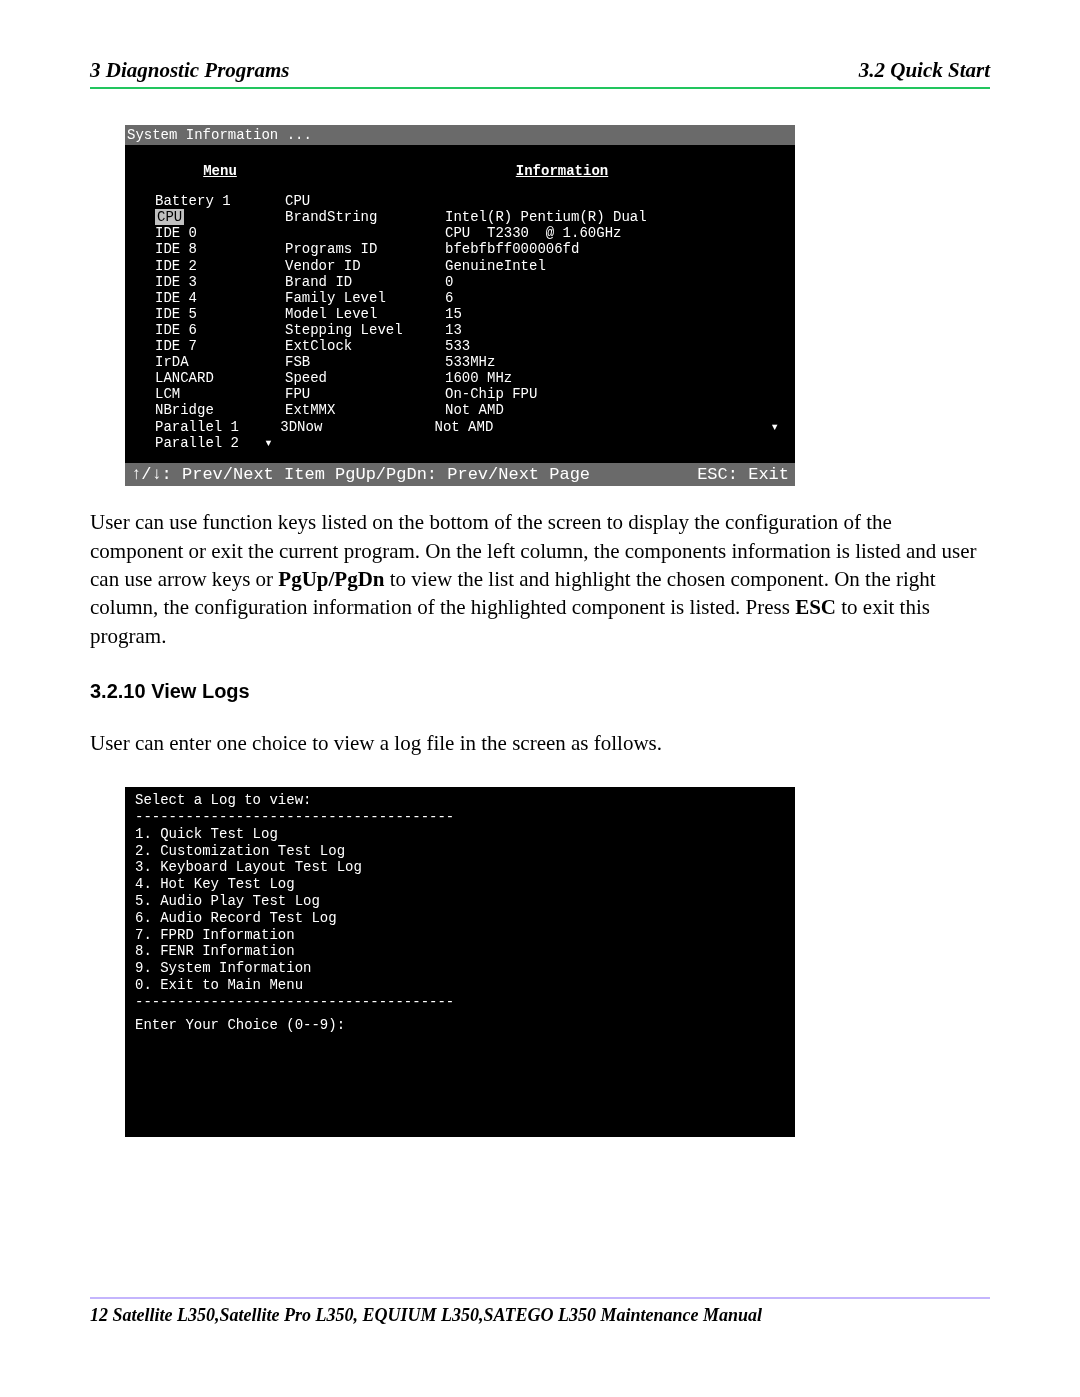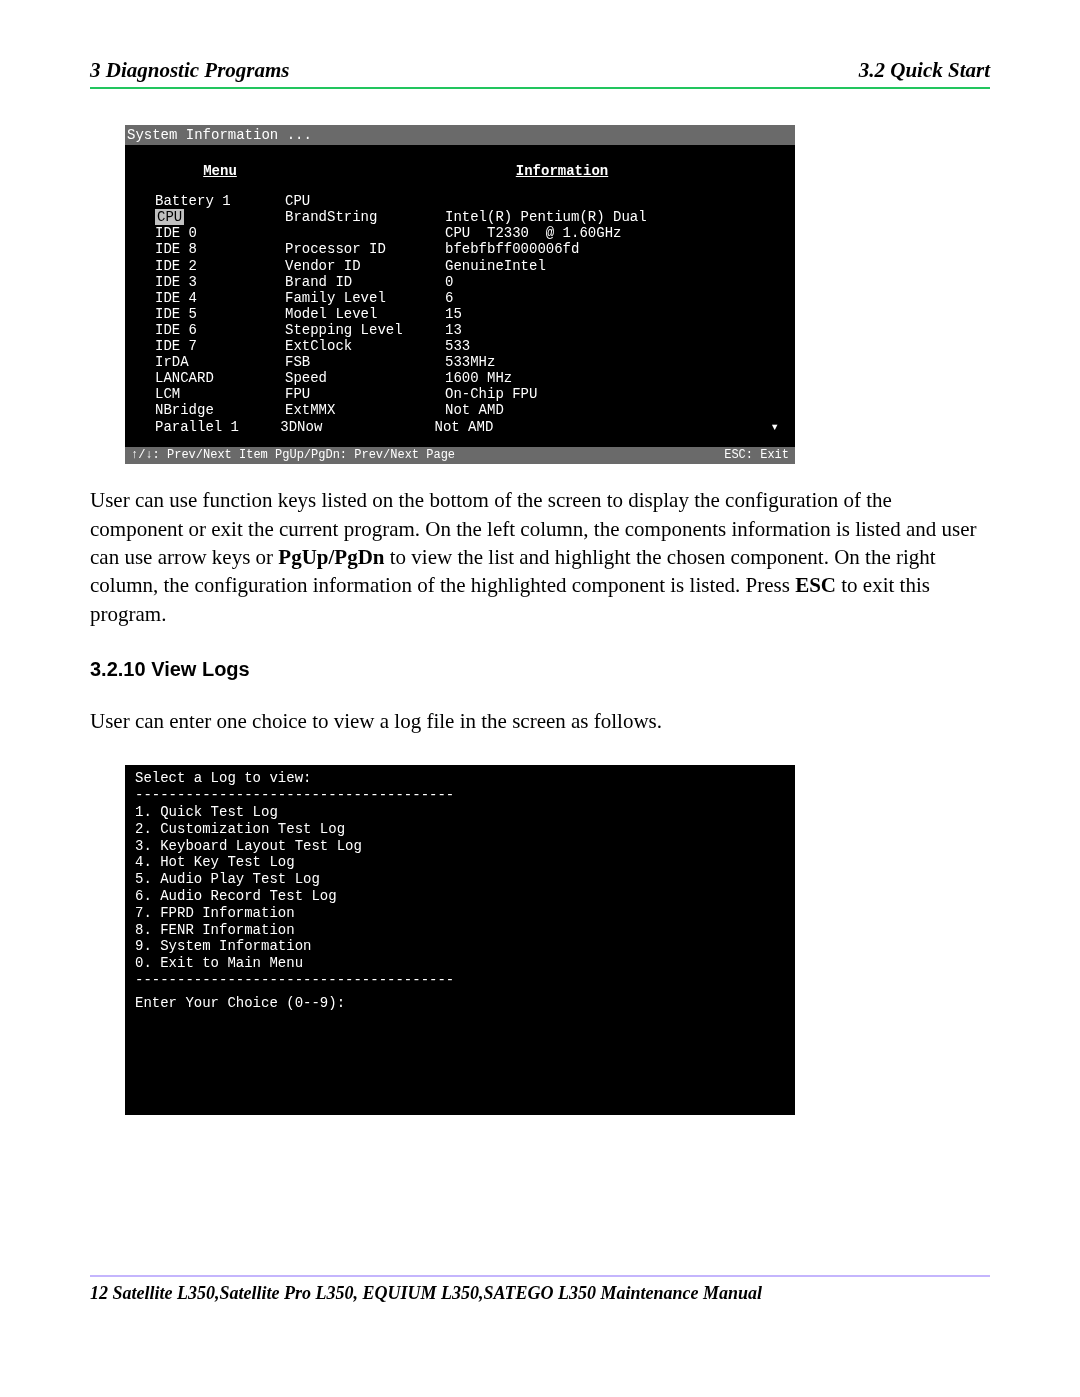--- a/index.html
+++ b/index.html
@@ -59,21 +59,21 @@
   .col-key  { width: 160px; }
   .col-val  { flex: 1; }
   .highlight { background: #c0c0c0; color: #000; padding: 0 2px; }
   .footer-bar {
     background: #6a6a6a;
     color: #fff;
     padding: 2px 6px;
     display: flex;
     justify-content: space-between;
     font-family: "Courier New", monospace;
-    font-size: 12px;
+    font-size: 17px;
   }
   .body-text {
     font-size: 21px;
     line-height: 1.35;
     margin: 0 0 30px 0;
   }
   .body-text p { margin: 0; }
   .section-heading {
     font-family: Arial, Helvetica, sans-serif;
     font-weight: bold;
@@ -116,32 +116,33 @@
     <div class="titlebar">System Information ...</div>
     <div class="term-inner">
       <div class="section-headers">
         <span style="width:130px;display:inline-block;text-align:center;">Menu</span>
         <span style="flex:1;text-align:center;margin-left:60px;">Information</span>
       </div>
       <div id="term1-rows">
           <div class="row"><span class="col-menu">Battery 1</span><span class="col-key">CPU</span><span class="col-val"></span></div>
           <div class="row"><span class="col-menu"><span class="highlight">CPU</span></span><span class="col-key">BrandString</span><span class="col-val">Intel(R) Pentium(R) Dual</span></div>
           <div class="row"><span class="col-menu">IDE 0</span><span class="col-key"></span><span class="col-val">CPU  T2330  @ 1.60GHz</span></div>
-          <div class="row"><span class="col-menu">IDE 8</span><span class="col-key">Processor ID</span><span class="col-val">bfebfbff000006fd</span></div>
+          <div class="row"><span class="col-menu">IDE 8</span><span class="col-key">Programs ID</span><span class="col-val">bfebfbff000006fd</span></div>
           <div class="row"><span class="col-menu">IDE 2</span><span class="col-key">Vendor ID</span><span class="col-val">GenuineIntel</span></div>
           <div class="row"><span class="col-menu">IDE 3</span><span class="col-key">Brand ID</span><span class="col-val">0</span></div>
           <div class="row"><span class="col-menu">IDE 4</span><span class="col-key">Family Level</span><span class="col-val">6</span></div>
           <div class="row"><span class="col-menu">IDE 5</span><span class="col-key">Model Level</span><span class="col-val">15</span></div>
           <div class="row"><span class="col-menu">IDE 6</span><span class="col-key">Stepping Level</span><span class="col-val">13</span></div>
           <div class="row"><span class="col-menu">IDE 7</span><span class="col-key">ExtClock</span><span class="col-val">533</span></div>
           <div class="row"><span class="col-menu">IrDA</span><span class="col-key">FSB</span><span class="col-val">533MHz</span></div>
           <div class="row"><span class="col-menu">LANCARD</span><span class="col-key">Speed</span><span class="col-val">1600 MHz</span></div>
           <div class="row"><span class="col-menu">LCM</span><span class="col-key">FPU</span><span class="col-val">On-Chip FPU</span></div>
           <div class="row"><span class="col-menu">NBridge</span><span class="col-key">ExtMMX</span><span class="col-val">Not AMD</span></div>
           <div class="row"><span class="col-menu">Parallel 1</span><span class="col-key">3DNow</span><span class="col-val">Not AMD                                 ▾</span></div>
+          <div class="row"><span class="col-menu">Parallel 2   ▾</span><span class="col-key"></span><span class="col-val"></span></div>
         </div>
     </div>
     <div class="footer-bar">
       <span>↑/↓: Prev/Next Item PgUp/PgDn: Prev/Next Page</span>
       <span>ESC: Exit</span>
     </div>
   </div>
 
   <div class="body-text">
     <p>

